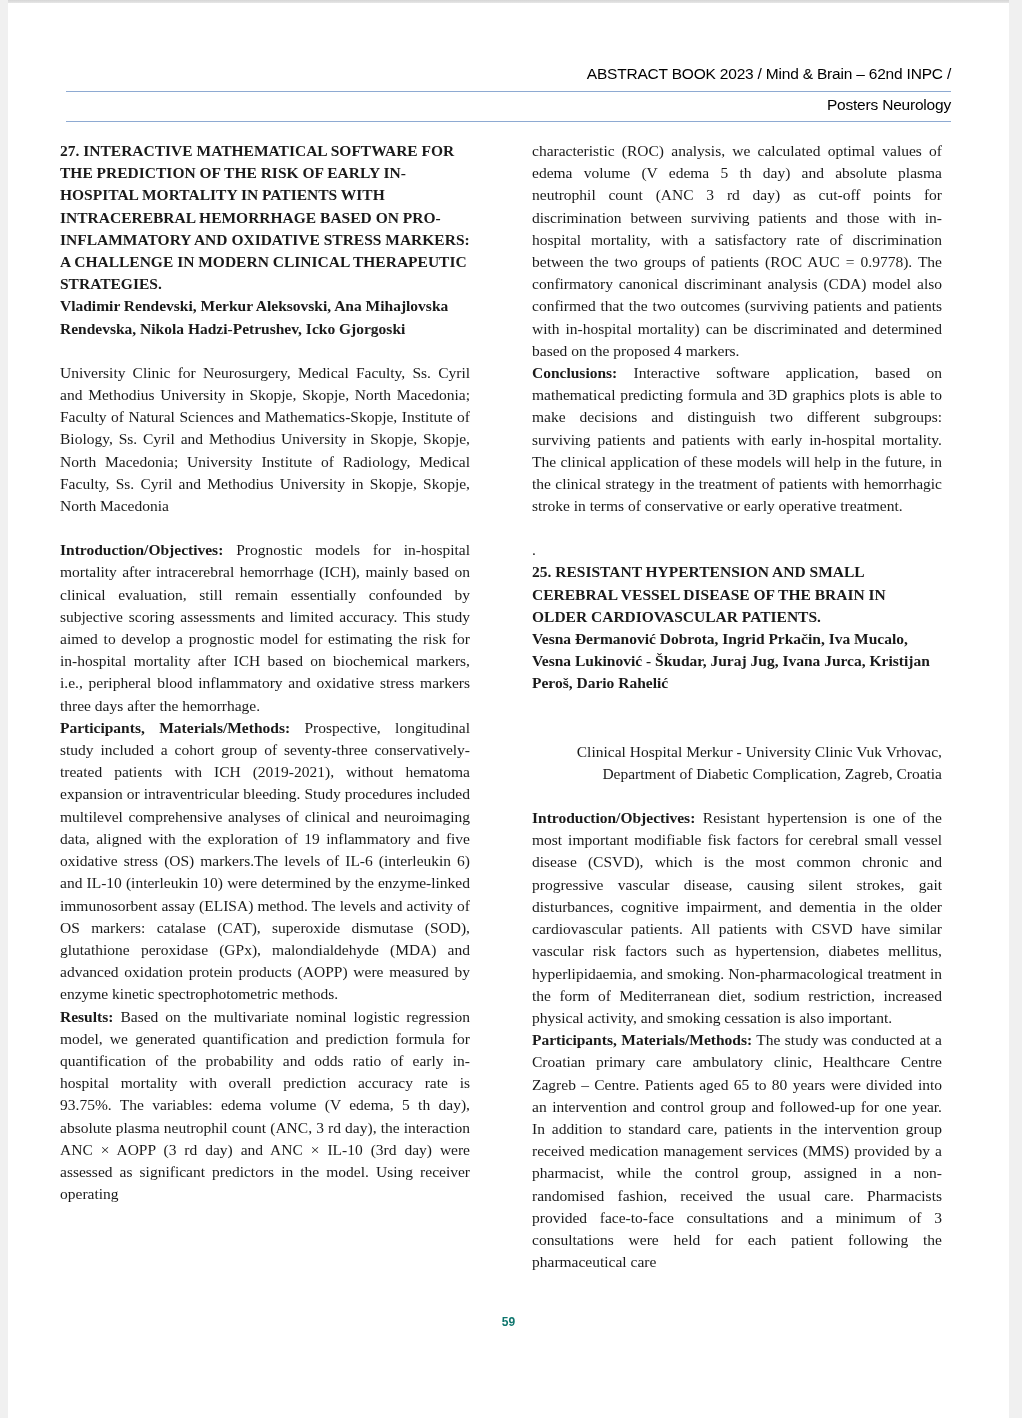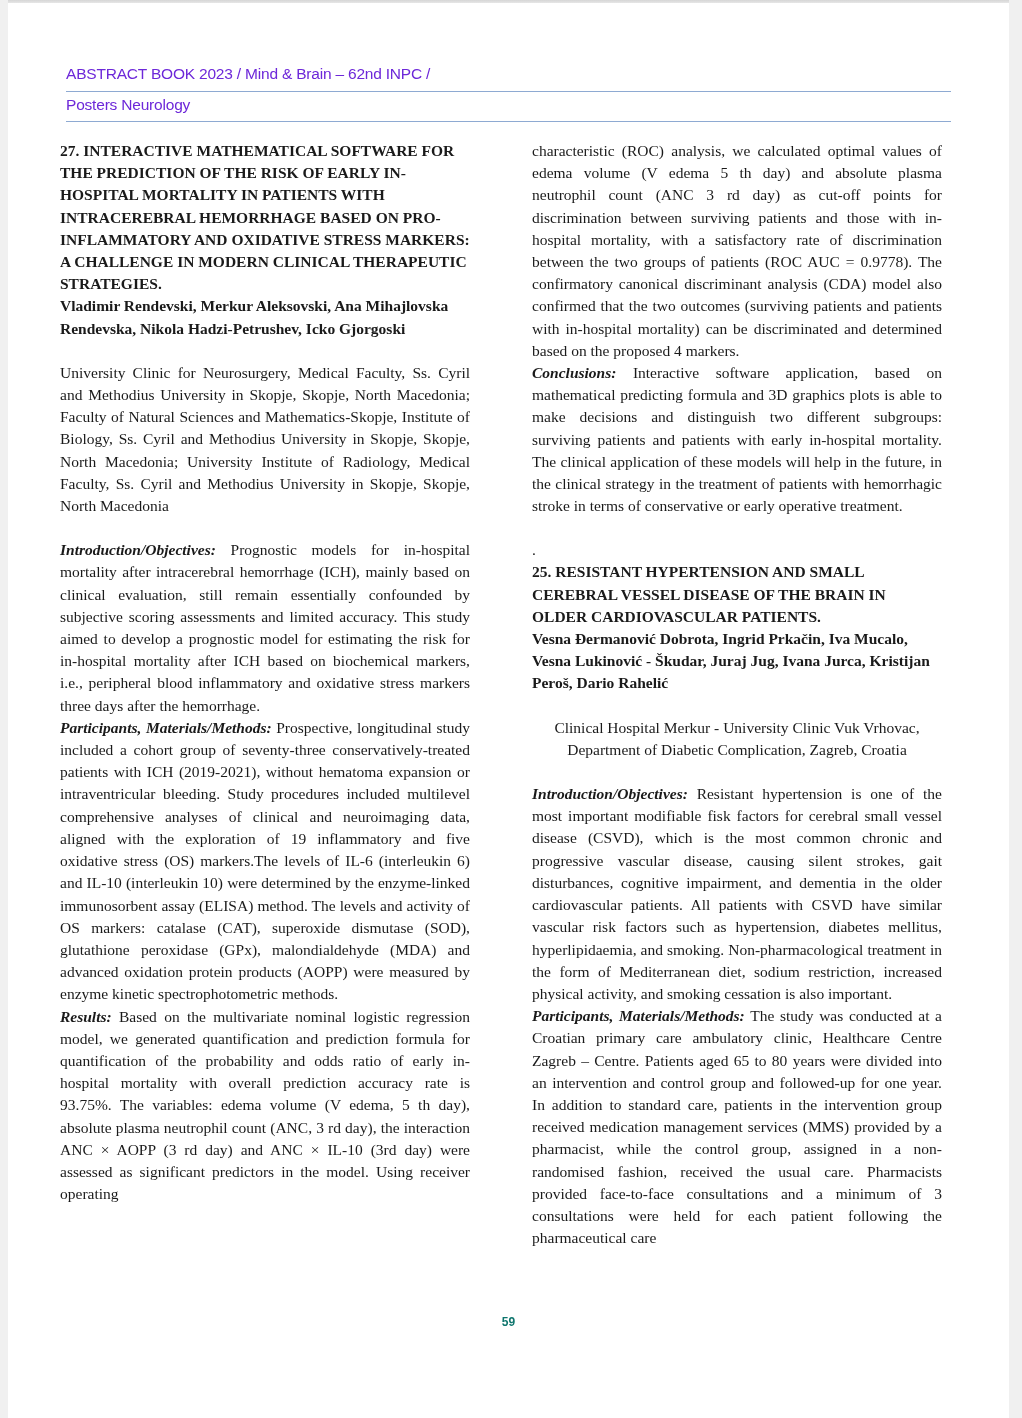--- a/index.html
+++ b/index.html
@@ -14,23 +14,23 @@
   .top-shadow {
     position: absolute; left: 8px; top: 0; width: 1001px; height: 3px;
     background: linear-gradient(#d6d6d6, #e6e6e6);
   }
   .page {
     position: absolute; left: 8px; top: 3px; width: 1001px; height: 1415px;
     background: #ffffff;
   }
   .running-header {
     position: absolute; left: 58px; width: 885px;
-    text-align: left;
+    text-align: right;
     font-family: "Liberation Sans", "DejaVu Sans", sans-serif;
-    font-size: 15.5px; color: #6d28d9;
+    font-size: 15.5px; color: #000000;
     letter-spacing: -0.2px;
   }
   .rh1 { top: 62px; }
   .rh2 { top: 93px; }
   .rule {
     position: absolute; left: 58px; width: 885px; height: 0;
     border-top: 1.5px solid #8eaad2;
   }
   .rule1 { top: 88px; }
   .rule2 { top: 118px; }
@@ -42,21 +42,21 @@
   }
   .col-left { left: 60px; }
   .col-right { left: 530px; }
   .col p { margin: 0; }
   .title {
     font-weight: bold; text-align: left;
     text-transform: none;
   }
   .authors { font-weight: bold; text-align: left; }
   .gap { height: 22px; }
-  .lbl { font-weight: bold; font-style: italic; }
+  .lbl { font-weight: bold; }
   .affil { text-align: justify; }
   .dot { height: 22px; line-height: 22px; }
 
   .page-number {
     position: absolute; left: 0; width: 1001px; top: 1312px;
     text-align: center;
     font-family: "Liberation Sans", "DejaVu Sans", sans-serif;
     font-size: 12px; font-weight: bold; color: #0f766e;
   }
 </style>
@@ -92,21 +92,21 @@
   <div class="col col-right" style="left:524px;">
     <p>characteristic (ROC) analysis, we calculated optimal values of edema volume (V edema 5 th day) and absolute plasma neutrophil count (ANC 3 rd day) as cut-off points for discrimination between surviving patients and those with in-hospital mortality, with a satisfactory rate of discrimination between the two groups of patients (ROC AUC = 0.9778). The confirmatory canonical discriminant analysis (CDA) model also confirmed that the two outcomes (surviving patients and patients with in-hospital mortality) can be discriminated and determined based on the proposed 4 markers.</p>
     <p>
       <span class="lbl">Conclusions:</span><span> Interactive software application, based on mathematical predicting formula and 3D graphics plots is able to make decisions and distinguish two different subgroups: surviving patients and patients with early in-hospital mortality. The clinical application of these models will help in the future, in the clinical strategy in the treatment of patients with hemorrhagic stroke in terms of conservative or early operative treatment.</span>
     </p>
     <div class="gap"></div>
     <div class="dot">.</div>
     <p class="title">25. RESISTANT HYPERTENSION AND SMALL CEREBRAL VESSEL DISEASE OF THE BRAIN IN OLDER CARDIOVASCULAR PATIENTS.</p>
     <p class="authors">Vesna Đermanović Dobrota, Ingrid Prkačin, Iva Mucalo, Vesna Lukinović - Škudar, Juraj Jug, Ivana Jurca, Kristijan Peroš, Dario Rahelić</p>
     <div class="gap"></div>
-    <p class="affil" style="text-align:center;">Clinical Hospital Merkur - University Clinic Vuk Vrhovac, Department of Diabetic Complication, Zagreb, Croatia</p>
+    <p class="affil" style="text-align:right;margin-top:24px;">Clinical Hospital Merkur - University Clinic Vuk Vrhovac, Department of Diabetic Complication, Zagreb, Croatia</p>
     <div class="gap"></div>
     <p>
       <span class="lbl">Introduction/Objectives:</span><span> Resistant hypertension is one of the most important modifiable fisk factors for cerebral small vessel disease (CSVD), which is the most common chronic and progressive vascular disease, causing silent strokes, gait disturbances, cognitive impairment, and dementia in the older cardiovascular patients. All patients with CSVD have similar vascular risk factors such as hypertension, diabetes mellitus, hyperlipidaemia, and smoking. Non-pharmacological treatment in the form of Mediterranean diet, sodium restriction, increased physical activity, and smoking cessation is also important.</span>
     </p>
     <p>
       <span class="lbl">Participants, Materials/Methods:</span><span> The study was conducted at a Croatian primary care ambulatory clinic, Healthcare Centre Zagreb – Centre. Patients aged 65 to 80 years were divided into an intervention and control group and followed-up for one year. In addition to standard care, patients in the intervention group received medication management services (MMS) provided by a pharmacist, while the control group, assigned in a non-randomised fashion, received the usual care. Pharmacists provided face-to-face consultations and a minimum of 3 consultations were held for each patient following the pharmaceutical care</span>
     </p>
   </div>
 
   <div class="page-number">59</div>

